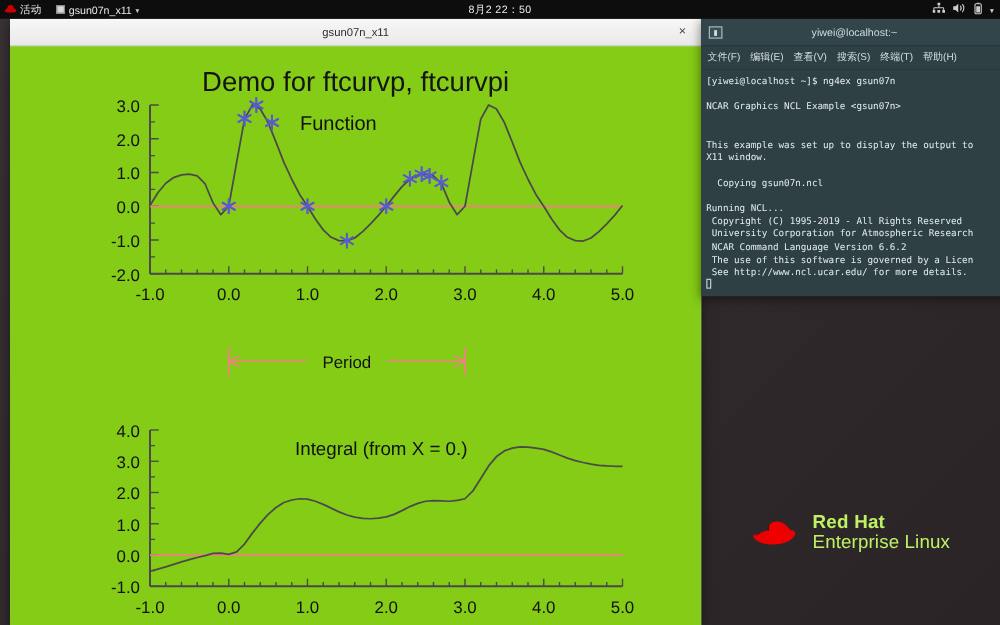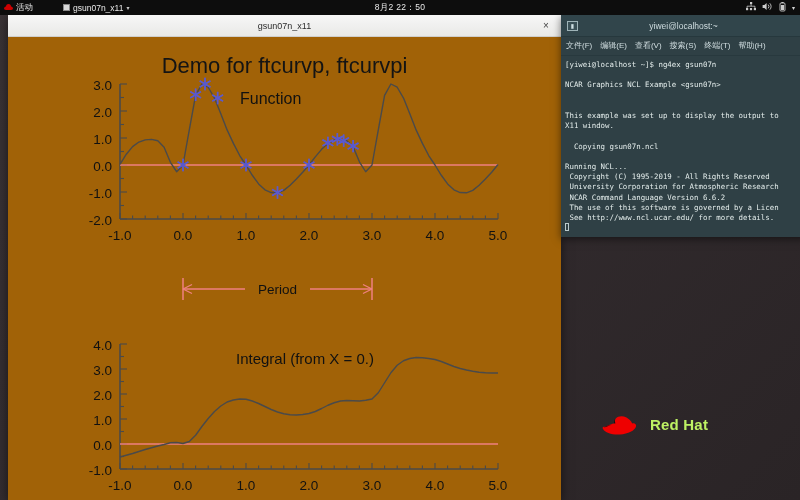--- a/index.html
+++ b/index.html
@@ -17,21 +17,21 @@
     background: linear-gradient(135deg, #3a3336 0%, #332c2f 40%, #2a2426 100%);
   }
 
   
   .topbar {
     position: absolute; left: 0; top: 0; width: 800px; height: 15px;
     background: #0d0d0d; color: #e8e8e8;
     display: flex; align-items: center;
     font-size: 8.5px; z-index: 60;
   }
-  .tb-left { display: flex; align-items: center; gap: 20px; padding-left: 4px; }
+  .tb-left { display: flex; align-items: center; gap: 2px; padding-left: 4px; }
   .tb-activities { display: flex; align-items: center; gap: 3px; }
   .rh-mini { width: 9px; height: 7px; position: relative; display:inline-block; }
   .rh-mini::before {
     content:""; position:absolute; left:0; top:2px; width:9px; height:4px;
     background:#cc0000; border-radius: 50% 50% 45% 45%/ 70% 70% 30% 30%;
   }
   .rh-mini::after {
     content:""; position:absolute; left:2px; top:0px; width:5px; height:3.5px;
     background:#cc0000; border-radius: 60% 60% 20% 20% / 90% 90% 10% 10%;
   }
@@ -63,21 +63,21 @@
     position: relative;
     font-size: 9px; color: #2c2c2c;
   }
   .xwin-close {
     position: absolute; right: 8px; top: 50%; transform: translateY(-50%);
     font-size: 10px; color: #444; cursor: default;
     width: 14px; height: 14px; line-height: 13px; text-align: center;
   }
   .xwin-body {
     position: relative; width: 100%; height: calc(100% - 22px);
-    background: #a16207;
+    background: #84cc16;
     padding-left: 44px;
   }
   .ncl-title {
     position: absolute; top: 16px; left: 0; width: 100%;
     text-align: center; font-size: 22px; color: #141414;
     font-family: "Liberation Sans", sans-serif;
   }
   .plot-svg { position: absolute; left: 0; top: 0; }
 
   
@@ -141,20 +141,21 @@
   <div class="rhel-wm">
     <div class="rh-hat">
       <svg viewBox="0 0 44 30" width="44" height="30">
         <path d="M8 17 C6 16 5 17.5 6 19 C8 22.5 15 25 23 24.5 C31 24 38 20.5 39 16.5 C39.6 14 37.5 12.6 35.2 13.4 C34 11 32 9 29.5 7.6 C25.5 5.4 21 6 18.8 8.6 C17.6 10 17.6 11.8 18.4 13.2 C14.5 13.8 10.6 15.2 8 17 Z" fill="#ee0000"></path>
         <path d="M6.4 18.2 C7.6 16.6 11 15.2 15 14.4 C11.5 15.6 8.4 17 6.4 18.2 Z" fill="#000000" opacity="0.75"></path>
         <path d="M18.4 13.2 C17.6 11.8 17.6 10 18.8 8.6 C17.2 9.8 16.6 11.6 17.4 13.4 Z" fill="#000000" opacity="0.6"></path>
       </svg>
     </div>
     <div class="rhel-text">
       <div class="l1">Red Hat</div>
+      <div class="l2">Enterprise Linux</div>
     </div>
   </div>
 
   <div class="term">
     <div class="term-title">
       <div class="term-ticon">▮</div>
       <div class="term-tlabel">yiwei@localhost:~</div>
     </div>
     <div class="term-menu">
       <span>文件(F)</span>

